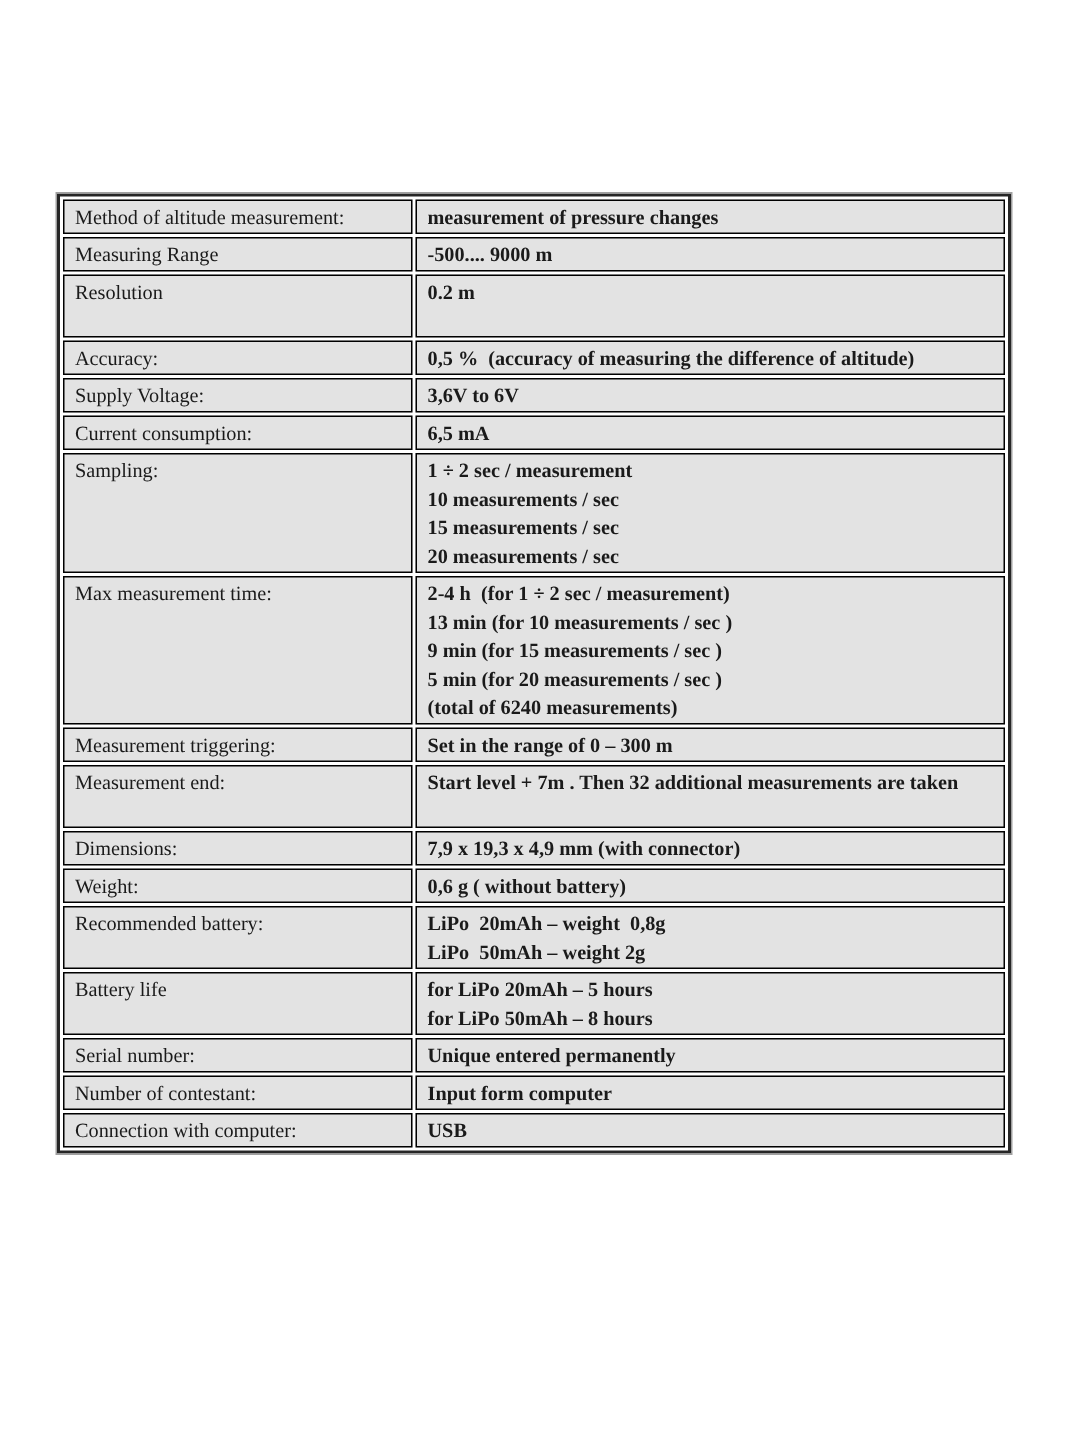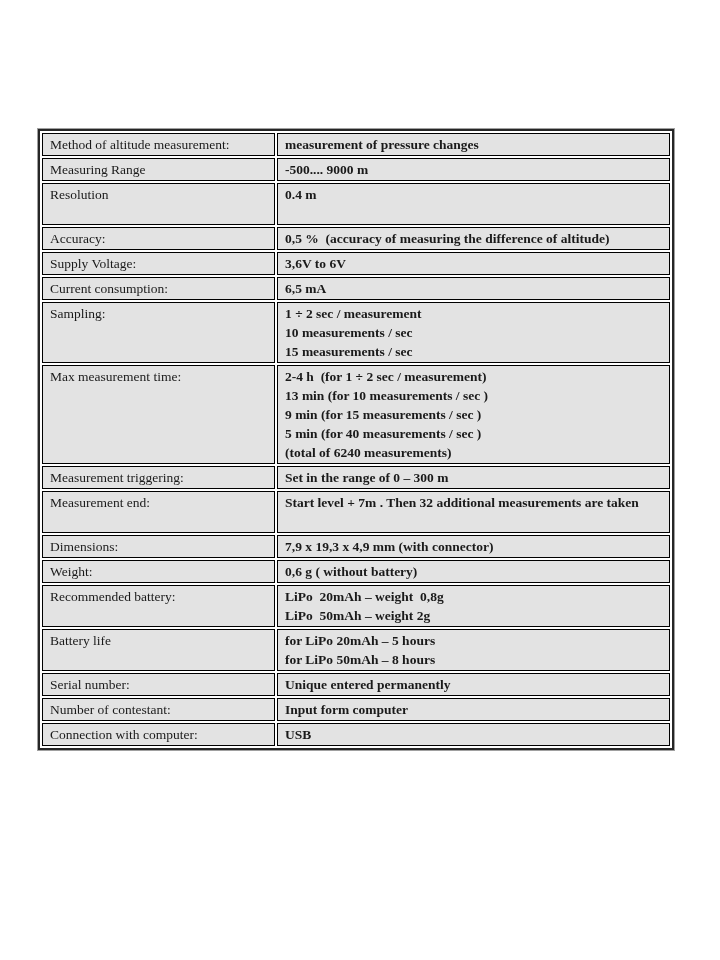--- a/index.html
+++ b/index.html
@@ -71,46 +71,46 @@
     <div class="cell value-cell"><div class="value-line">measurement of pressure changes</div></div>
   </div>
 
   <div class="row">
     <div class="cell label-cell">Measuring Range</div>
     <div class="cell value-cell"><div class="value-line">-500.... 9000 m</div></div>
   </div>
 
   <div class="row">
     <div class="cell label-cell">Resolution</div>
-    <div class="cell value-cell"><div class="value-line">0.4 m</div><div class="value-line"></div></div>
+    <div class="cell value-cell"><div class="value-line">0.2 m</div><div class="value-line"></div></div>
   </div>
 
   <div class="row">
     <div class="cell label-cell">Accuracy:</div>
     <div class="cell value-cell"><div class="value-line">0,5 %  (accuracy of measuring the difference of altitude)</div></div>
   </div>
 
   <div class="row">
     <div class="cell label-cell">Supply Voltage:</div>
     <div class="cell value-cell"><div class="value-line">3,6V to 6V</div></div>
   </div>
 
   <div class="row">
     <div class="cell label-cell">Current consumption:</div>
     <div class="cell value-cell"><div class="value-line">6,5 mA</div></div>
   </div>
 
   <div class="row">
     <div class="cell label-cell">Sampling:</div>
-    <div class="cell value-cell"><div class="value-line">1 ÷ 2 sec / measurement</div><div class="value-line">10 measurements / sec</div><div class="value-line">15 measurements / sec</div></div>
+    <div class="cell value-cell"><div class="value-line">1 ÷ 2 sec / measurement</div><div class="value-line">10 measurements / sec</div><div class="value-line">15 measurements / sec</div><div class="value-line">20 measurements / sec</div></div>
   </div>
 
   <div class="row">
     <div class="cell label-cell">Max measurement time:</div>
-    <div class="cell value-cell"><div class="value-line">2-4 h  (for 1 ÷ 2 sec / measurement)</div><div class="value-line">13 min (for 10 measurements / sec )</div><div class="value-line">9 min (for 15 measurements / sec )</div><div class="value-line">5 min (for 40 measurements / sec )</div><div class="value-line">(total of 6240 measurements)</div></div>
+    <div class="cell value-cell"><div class="value-line">2-4 h  (for 1 ÷ 2 sec / measurement)</div><div class="value-line">13 min (for 10 measurements / sec )</div><div class="value-line">9 min (for 15 measurements / sec )</div><div class="value-line">5 min (for 20 measurements / sec )</div><div class="value-line">(total of 6240 measurements)</div></div>
   </div>
 
   <div class="row">
     <div class="cell label-cell">Measurement triggering:</div>
     <div class="cell value-cell"><div class="value-line">Set in the range of 0 – 300 m</div></div>
   </div>
 
   <div class="row">
     <div class="cell label-cell">Measurement end:</div>
     <div class="cell value-cell"><div class="value-line">Start level + 7m . Then 32 additional measurements are taken</div><div class="value-line"></div></div>

